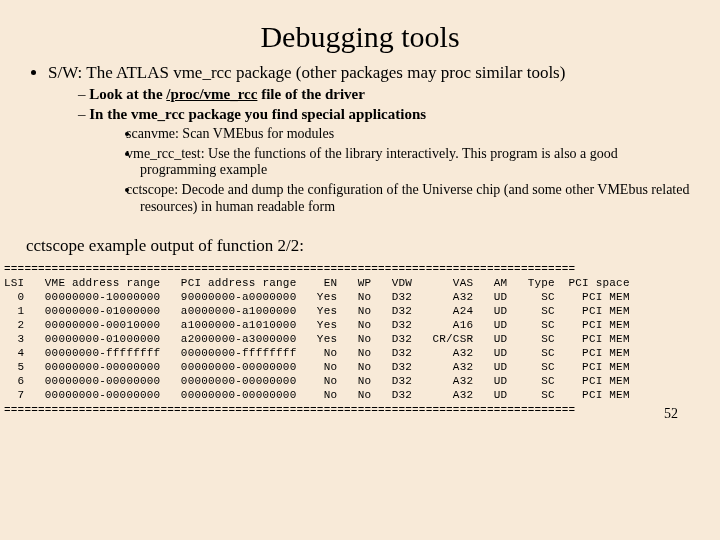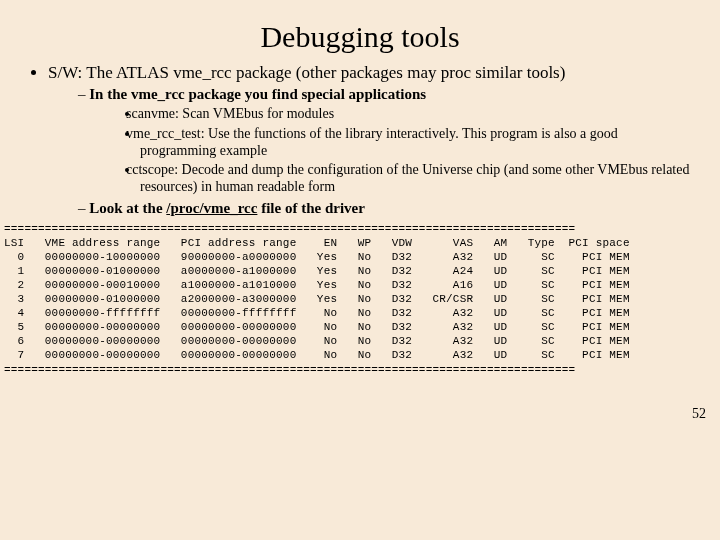--- a/index.html
+++ b/index.html
@@ -78,47 +78,48 @@
     letter-spacing: 0.2px;
   }
   .footer {
     position: absolute;
     left: 26px;
     bottom: 10px;
     font-size: 14px;
   }
   .pagenum {
     position: absolute;
-    right: 14px;
+    right: 42px;
     bottom: 10px;
     font-size: 14px;
   }
 </style>
 </head>
 <body>
 
 <div class="slide">
   <h1 class="title">Debugging tools</h1>
 
   <ul class="level1">
     <li>
       <span>S/W: The ATLAS vme_rcc package (other packages may proc similar tools)</span>
       <ul class="level2">
+        <li><span>Look at the </span><span class="underline">/proc/vme_rcc</span><span> file of the driver</span></li>
         <li><span>In the vme_rcc package you find special applications</span>
           <ul class="level3">
             <li>scanvme: Scan VMEbus for modules</li>
             <li>vme_rcc_test: Use the functions of the library interactively. This program is also a good programming example</li>
             <li>cctscope: Decode and dump the configuration of the Universe chip (and some other VMEbus related resources) in human readable form</li>
           </ul>
         </li>
-        <li><span>Look at the </span><span class="underline">/proc/vme_rcc</span><span> file of the driver</span></li>
       </ul>
     </li>
   </ul>
 
+  <div class="cctscope-caption">cctscope example output of function 2/2:</div>
 
   <pre class="terminal" id="terminal-output">====================================================================================
 LSI   VME address range   PCI address range    EN   WP   VDW      VAS   AM   Type  PCI space
   0   00000000-10000000   90000000-a0000000   Yes   No   D32      A32   UD     SC    PCI MEM
   1   00000000-01000000   a0000000-a1000000   Yes   No   D32      A24   UD     SC    PCI MEM
   2   00000000-00010000   a1000000-a1010000   Yes   No   D32      A16   UD     SC    PCI MEM
   3   00000000-01000000   a2000000-a3000000   Yes   No   D32   CR/CSR   UD     SC    PCI MEM
   4   00000000-ffffffff   00000000-ffffffff    No   No   D32      A32   UD     SC    PCI MEM
   5   00000000-00000000   00000000-00000000    No   No   D32      A32   UD     SC    PCI MEM
   6   00000000-00000000   00000000-00000000    No   No   D32      A32   UD     SC    PCI MEM

